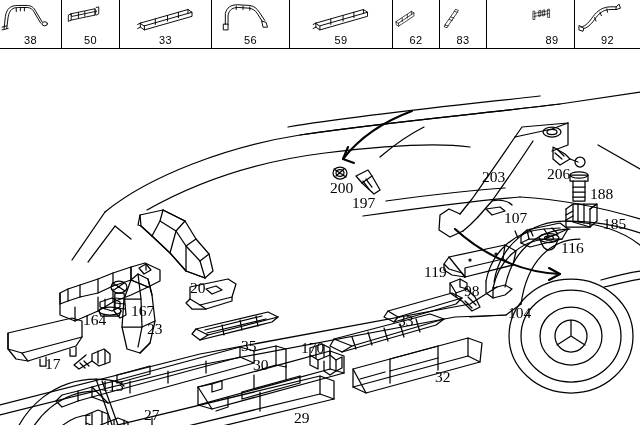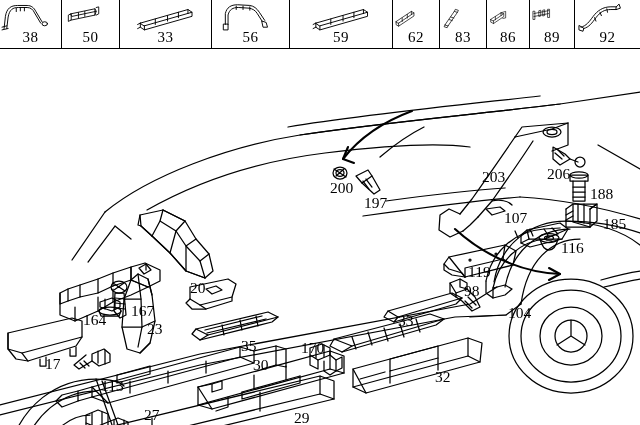--- a/index.html
+++ b/index.html
@@ -7,21 +7,21 @@
   body{width:640px;height:425px;overflow:hidden;
        font-family:"Liberation Serif",serif;color:#000;}
   #root{position:relative;width:640px;height:425px;background:#fff;}
 
   
   #strip{position:absolute;left:0;top:0;width:640px;height:49px;}
   #strip .cell{position:absolute;top:0;height:48px;box-sizing:border-box;
                border-right:1.6px solid #000;}
   #strip .cell:last-child{border-right:none;}
   #strip .num{position:absolute;left:0;right:0;bottom:2px;text-align:center;
-              font-size:15px;font-family:Liberation Serif, serif;letter-spacing:.5px;}
+              font-size:11px;font-family:Liberation Sans, sans-serif;letter-spacing:.5px;}
   #strip .art{position:absolute;left:0;top:0;right:0;bottom:14px;}
   #strip .art svg{width:100%;height:100%;display:block;}
   #stripline{position:absolute;left:0;top:47.5px;width:640px;height:1.6px;background:#000;}
 
   
   #main{position:absolute;left:0;top:49px;width:640px;height:376px;}
   #main svg{position:absolute;left:0;top:0;width:640px;height:376px;}
 
   .lbl{position:absolute;font-family:"Liberation Serif",serif;font-size:15.5px;
        line-height:1;color:#000;white-space:nowrap;}
@@ -124,35 +124,20 @@
           <svg viewBox="0 0 90 50" preserveAspectRatio="xMidYMid meet">
             <g fill="none" stroke="#000" stroke-width="1.4" stroke-linecap="round" stroke-linejoin="round">
               <path d="M10,40 L28,14 L34,16 L16,42 Z"></path>
               <path d="M10,40 L8,44 L14,46 L16,42"></path>
               <path d="M28,14 L30,10 L36,12 L34,16"></path>
               <path d="M18,30 L24,32 M21,25 L27,27"></path>
             </g>
           </svg>
         </div>
         <div class="num">83</div>
-      </div>
-      <div class="cell" style="left: 487px; width: 43px;">
-        <div class="art">
-          <svg viewBox="0 0 90 50" preserveAspectRatio="xMidYMid meet">
-            <g fill="none" stroke="#000" stroke-width="1.4" stroke-linecap="round" stroke-linejoin="round">
-              <path d="M8,30 L30,16 L36,18 L14,33 Z"></path>
-              <path d="M8,30 L8,36 L14,39 L14,33"></path>
-              <path d="M36,18 L36,24 L14,39"></path>
-              <path d="M30,16 L30,22"></path>
-              <path d="M30,16 L40,13 L40,27 L34,28"></path>
-              <path d="M18,24 L18,31"></path>
-            </g>
-          </svg>
-        </div>
-        <div class="num">86</div>
       </div>
       <div class="cell" style="left: 530px; width: 45px;">
         <div class="art">
           <svg viewBox="0 0 90 50" preserveAspectRatio="xMidYMid meet">
             <g fill="none" stroke="#000" stroke-width="1.4" stroke-linecap="round" stroke-linejoin="round">
               <path d="M8,18 L38,12"></path>
               <path d="M8,24 L38,18"></path>
               <path d="M6,14 L6,30 L10,30 L10,14 Z"></path>
               <path d="M36,10 L36,26 L40,26 L40,10 Z"></path>
               <path d="M18,13 L18,24 L22,23 L22,12 Z"></path>
@@ -418,28 +403,28 @@
         <path d="M320,327 L320,345"></path>
         <path d="M112,394 L112,401 L180,385 L180,377"></path>
         <path d="M112,394 L180,377"></path>
         <path d="M152,369 L152,389 M260,343 L260,362"></path>
         <path d="M190,412 L190,424"></path>
 
       </g>
     </svg>
 
     <span class="lbl" style="left:330px;top:131px;">200</span>
-    <span class="lbl" style="left:352px;top:146px;margin-left:12px;">197</span>
+    <span class="lbl" style="left:352px;top:146px;">197</span>
     <span class="lbl" style="left:482px;top:120px;">203</span>
     <span class="lbl" style="left:547px;top:117px;">206</span>
     <span class="lbl" style="left:590px;top:137px;">188</span>
     <span class="lbl" style="left:603px;top:167px;">185</span>
     <span class="lbl" style="left:504px;top:161px;">107</span>
     <span class="lbl" style="left:561px;top:191px;">116</span>
-    <span class="lbl" style="left:424px;top:215px;margin-left:44px;">119</span>
+    <span class="lbl" style="left:424px;top:215px;">119</span>
     <span class="lbl" style="left:464px;top:234px;">98</span>
     <span class="lbl" style="left:508px;top:256px;">104</span>
     <span class="lbl" style="left:190px;top:231px;">20</span>
     <span class="lbl" style="left:131px;top:254px;">167</span>
     <span class="lbl" style="left:83px;top:263px;">164</span>
     <span class="lbl" style="left:147px;top:272px;">23</span>
     <span class="lbl" style="left:241px;top:289px;">35</span>
     <span class="lbl" style="left:301px;top:291px;">170</span>
     <span class="lbl" style="left:398px;top:264px;">33</span>
     <span class="lbl" style="left:45px;top:307px;">17</span>

